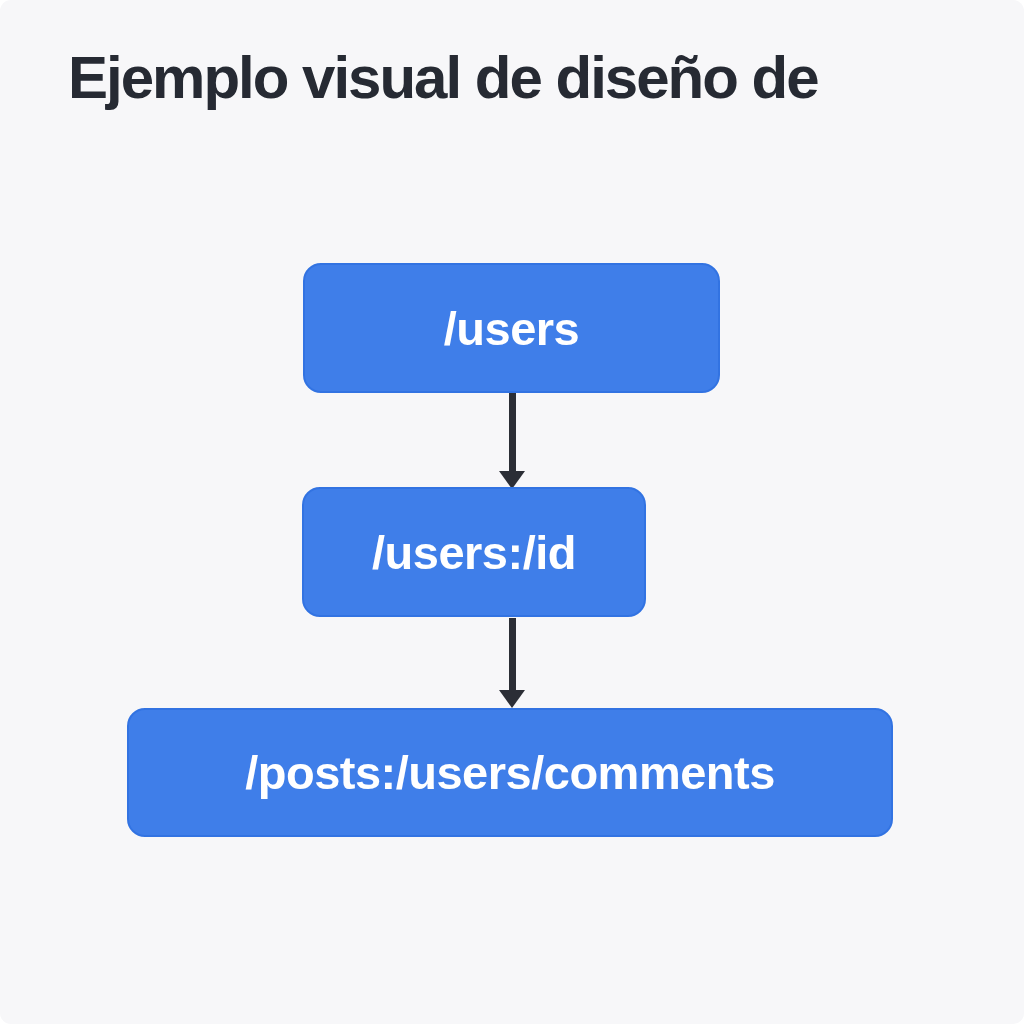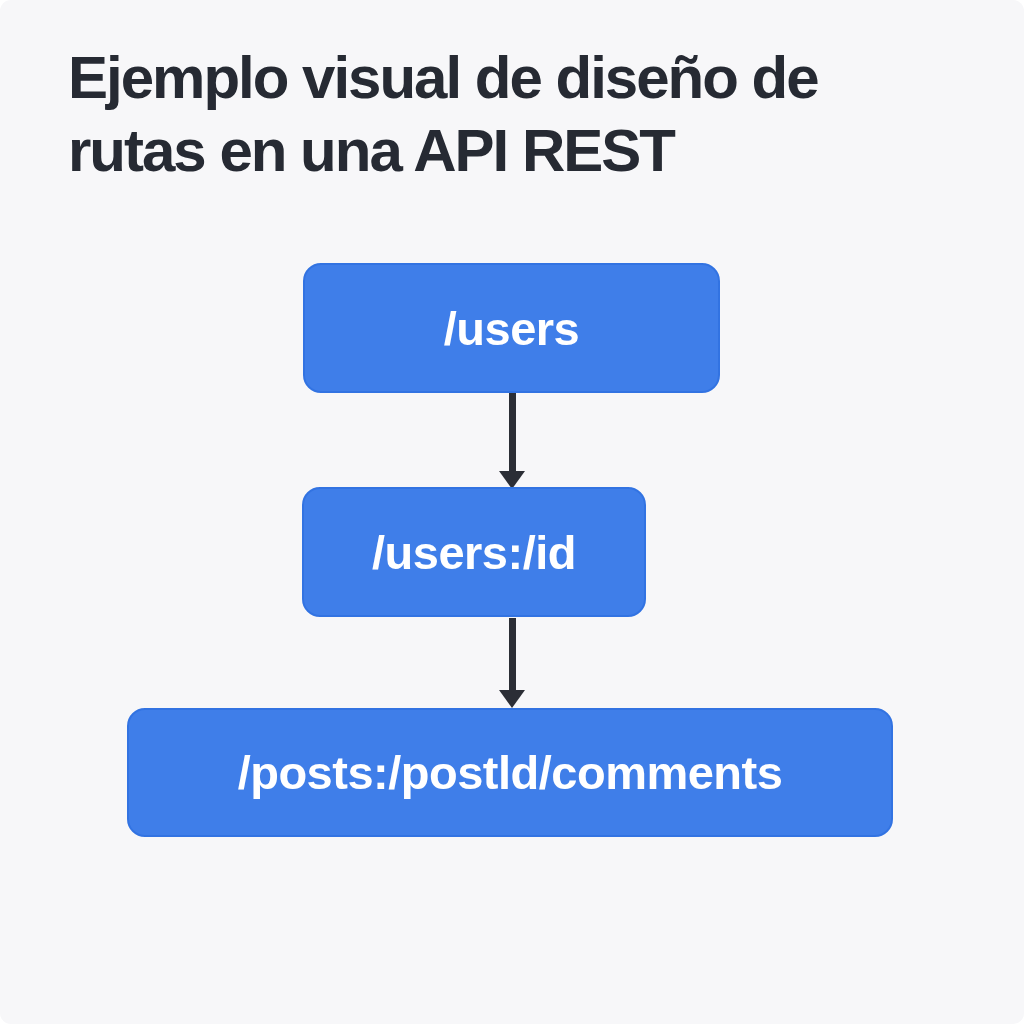--- a/index.html
+++ b/index.html
@@ -68,21 +68,20 @@
   .arrow-1 { left: 499px; top: 393px; height: 96px; }
   .arrow-2 { left: 499px; top: 618px; height: 90px; }
 </style>
 </head>
 <body>
 
 <div class="canvas">
 
   <h1 class="title">
     <span class="title-line">Ejemplo visual de diseño de</span>
-    <span class="title-line">rutas en una API REST</span>
   </h1>
 
   <div class="node node-1">
     <span>/users</span>
   </div>
 
   <div class="arrow arrow-1">
     <div class="shaft"></div>
     <div class="head"></div>
   </div>
@@ -90,16 +89,16 @@
   <div class="node node-2">
     <span>/users:/id</span>
   </div>
 
   <div class="arrow arrow-2">
     <div class="shaft"></div>
     <div class="head"></div>
   </div>
 
   <div class="node node-3">
-    <span>/posts:/postld/comments</span>
+    <span>/posts:/users/comments</span>
   </div>
 
 </div>
 
 </body></html>

